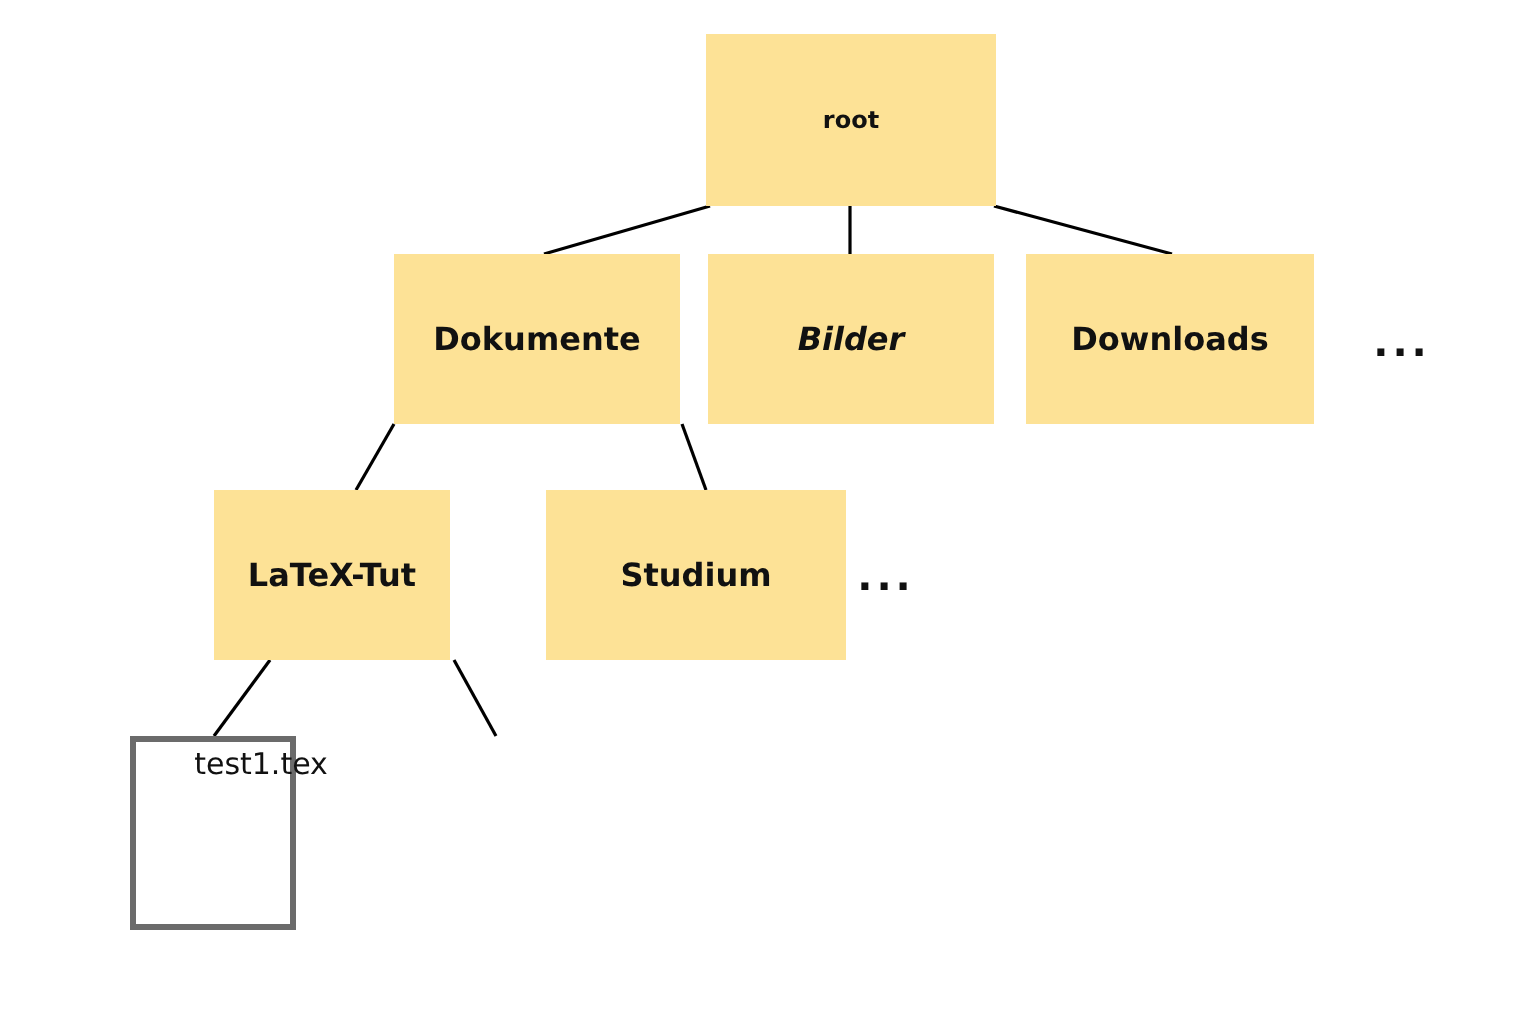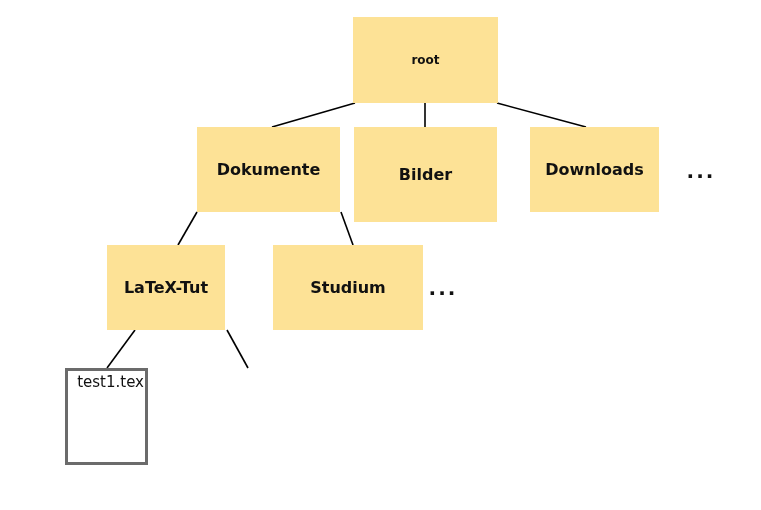--- a/index.html
+++ b/index.html
@@ -43,21 +43,21 @@
     font-weight: bold;
     font-size: 16px;
     color: var(--label-color);
   }
   .folder.root-node { font-size: 12px; }
 
   .file {
     background: var(--canvas-bg);
     border: 3px solid var(--file-border);
     align-items: flex-start;
-    justify-content: flex-end;
+    justify-content: center;
     font-size: 15px;
     font-weight: normal;
     color: var(--label-color);
     padding-left: 47px;
   }
   .file .file-label {
     padding: 2px 1px 0 2px;
     white-space: nowrap;
   }
 
@@ -68,22 +68,22 @@
     justify-content: center;
     font-weight: bold;
     font-size: 20px;
     letter-spacing: 2px;
     color: var(--label-color);
   }
 
   
   .n-root       { left: 353px; top: 17px;  width: 145px; height: 86px; }
   .n-dokumente  { left: 197px; top: 127px; width: 143px; height: 85px; }
-  .n-bilder     { left: 354px; top: 127px; width: 143px; height: 95px; }
-  .n-downloads  { left: 530px; top: 127px; width: 129px; height: 85px; text-align: right; }
+  .n-bilder     { left: 354px; top: 127px; width: 143px; height: 85px; font-style: italic; }
+  .n-downloads  { left: 513px; top: 127px; width: 144px; height: 85px; text-align: right; }
   .n-latex-tut  { left: 107px; top: 245px; width: 118px; height: 85px; }
   .n-studium    { left: 273px; top: 245px; width: 150px; height: 85px; }
   .n-test1      { left: 65px;  top: 368px; width: 83px;  height: 97px; }
   .n-test2      { left: 208px; top: 368px; width: 82px;  height: 97px; }
   .e-row2       { left: 676px; top: 151px; width: 50px;  height: 40px; }
   .e-row3       { left: 418px; top: 268px; width: 50px;  height: 40px; }
 </style>
 </head>
 <body>
 

